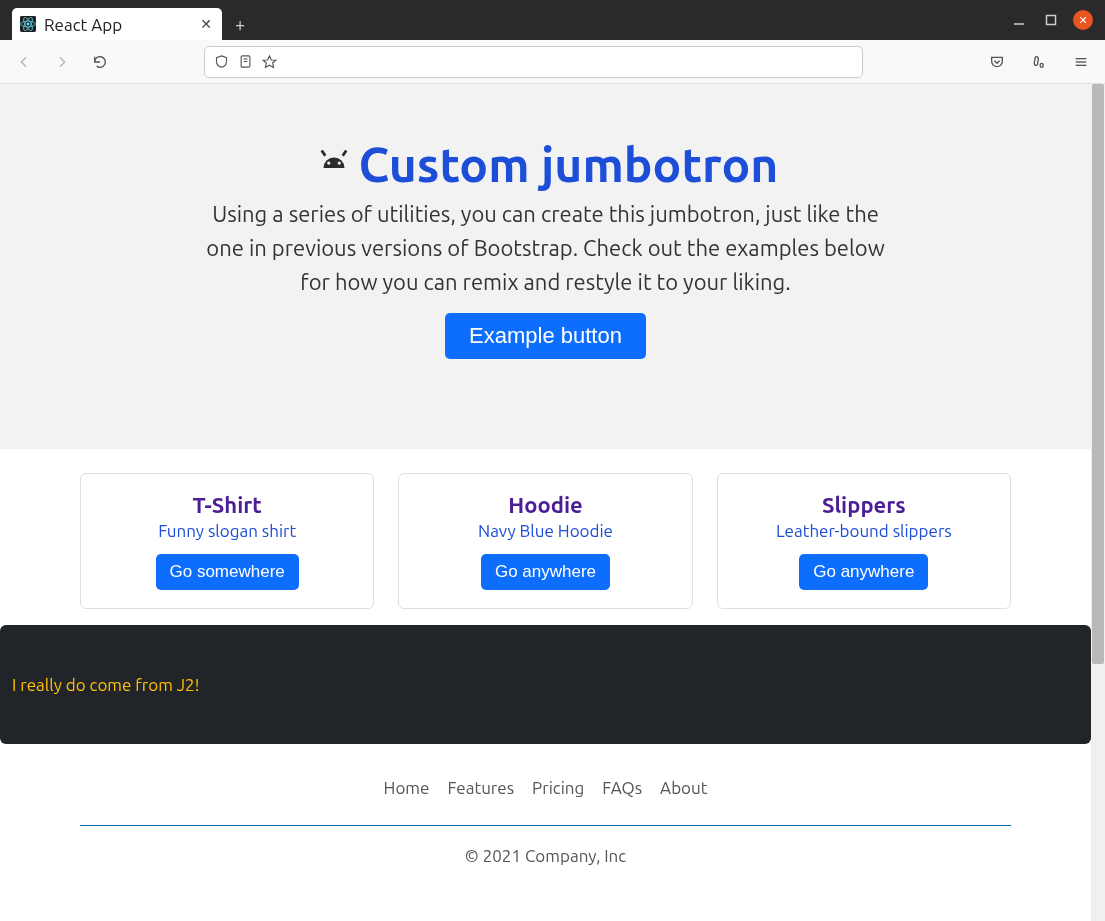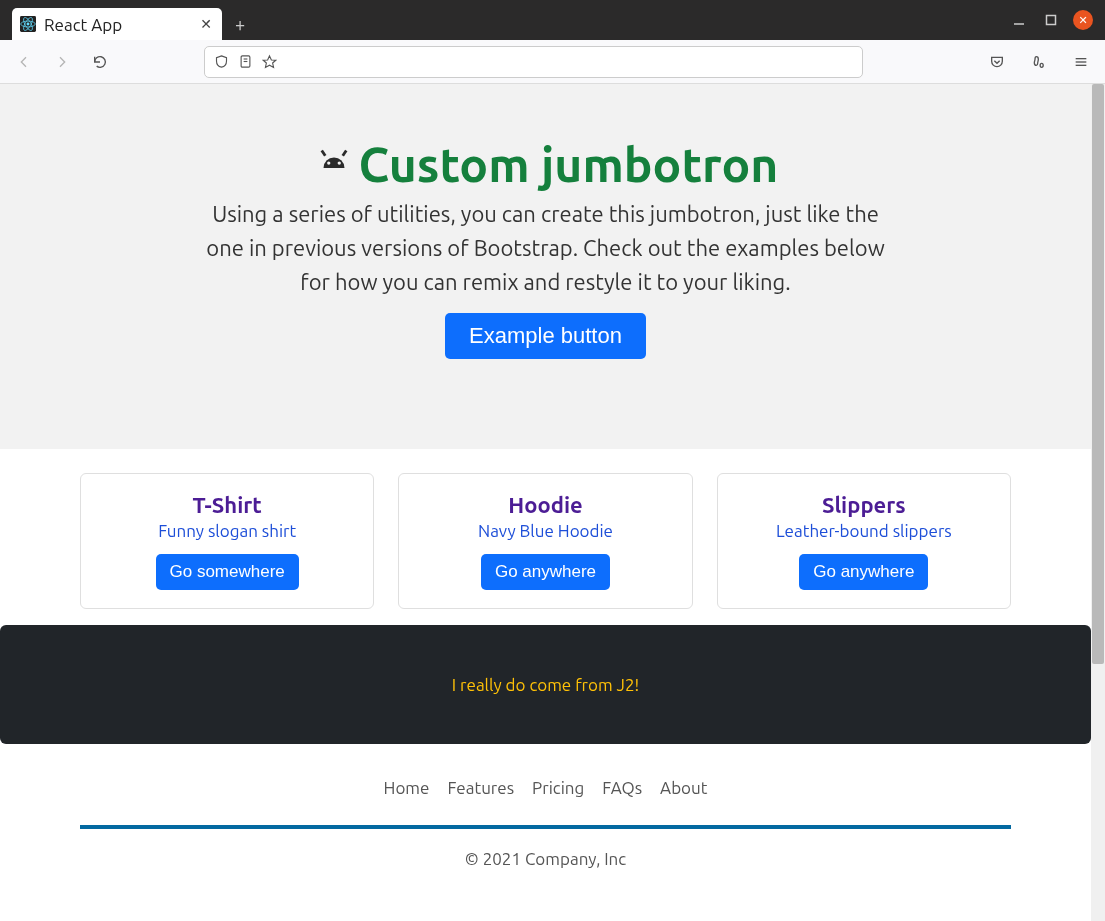--- a/index.html
+++ b/index.html
@@ -30,36 +30,36 @@
   .ab-text .dim { color:#7a7a7a; }
   .right-icons { display:flex; gap:14px; }
 
   
   .viewport-wrap { position:relative; height:837px; }
   .viewport { position:absolute; inset:0; right:14px; overflow:hidden; background:#fff; }
   .scrollbar { position:absolute; top:0; right:0; width:14px; height:100%; background:#f0f0f0; }
   .scrollthumb { position:absolute; top:0; left:1px; width:12px; height:580px; background:#b9b9b9; border-radius:2px; }
 
   .jumbotron { background:#f2f2f2; text-align:center; padding:30px 0 90px 0; }
-  .jumbo-title { font-size:48px; font-weight:700; color:#15803d; margin:24px 0 6px 0; display:flex; align-items:center; justify-content:center; gap:4px; line-height:1.1; }
+  .jumbo-title { font-size:48px; font-weight:700; color:#1d4ed8; margin:24px 0 6px 0; display:flex; align-items:center; justify-content:center; gap:4px; line-height:1.1; }
   .android-icon svg { width:42px; height:42px; }
   .jumbo-lead { font-size:22px; color:#333; max-width:680px; margin:0 auto; line-height:1.55; }
   .btn { display:inline-block; background:#0d6efd; color:#fff; border:none; border-radius:5px; cursor:pointer; }
   .btn-lg { font-size:22px; padding:10px 24px; margin-top:14px; }
   .btn-sm { font-size:17px; padding:8px 14px; }
 
   .cards-row { display:flex; gap:24px; padding:24px 80px 0 80px; }
   .card { flex:1; border:1px solid #dfdfdf; border-radius:6px; text-align:center; padding:14px 10px 18px 10px; }
   .card h3 { margin:4px 0 4px 0; font-size:22px; font-weight:700; color:#4c1d95; }
   .card p { margin:0 0 14px 0; font-size:17px; color:#1d4ed8; }
 
-  .dark-banner { background:#212529; color:#ffc107; text-align:center; padding:50px 12px; margin:16px 0 0 0; font-size:17px; border-radius:6px; }
+  .dark-banner { background:#212529; color:#ffc107; padding:50px 12px; margin:16px 0 0 0; font-size:17px; border-radius:6px; }
 
   .footer { text-align:center; padding:34px 0 0 0; }
-  .footer-links { display:flex; justify-content:center; gap:18px; font-size:17px; color:#555; border-bottom:4px solid #0369a1; padding-bottom:28px; margin:0 80px; }
+  .footer-links { display:flex; justify-content:center; gap:18px; font-size:17px; color:#555; border-bottom:1px solid #0369a1; padding-bottom:28px; margin:0 80px; }
   .footer-links a { color:#555; text-decoration:none; cursor:pointer; }
   .copyright { color:#555; font-size:17px; padding:20px 0; }
 </style>
 </head>
 <body>
 
 <div class="titlebar">
   <div class="tab">
     <span class="favicon">
       <svg viewBox="-11 -11 22 22">

